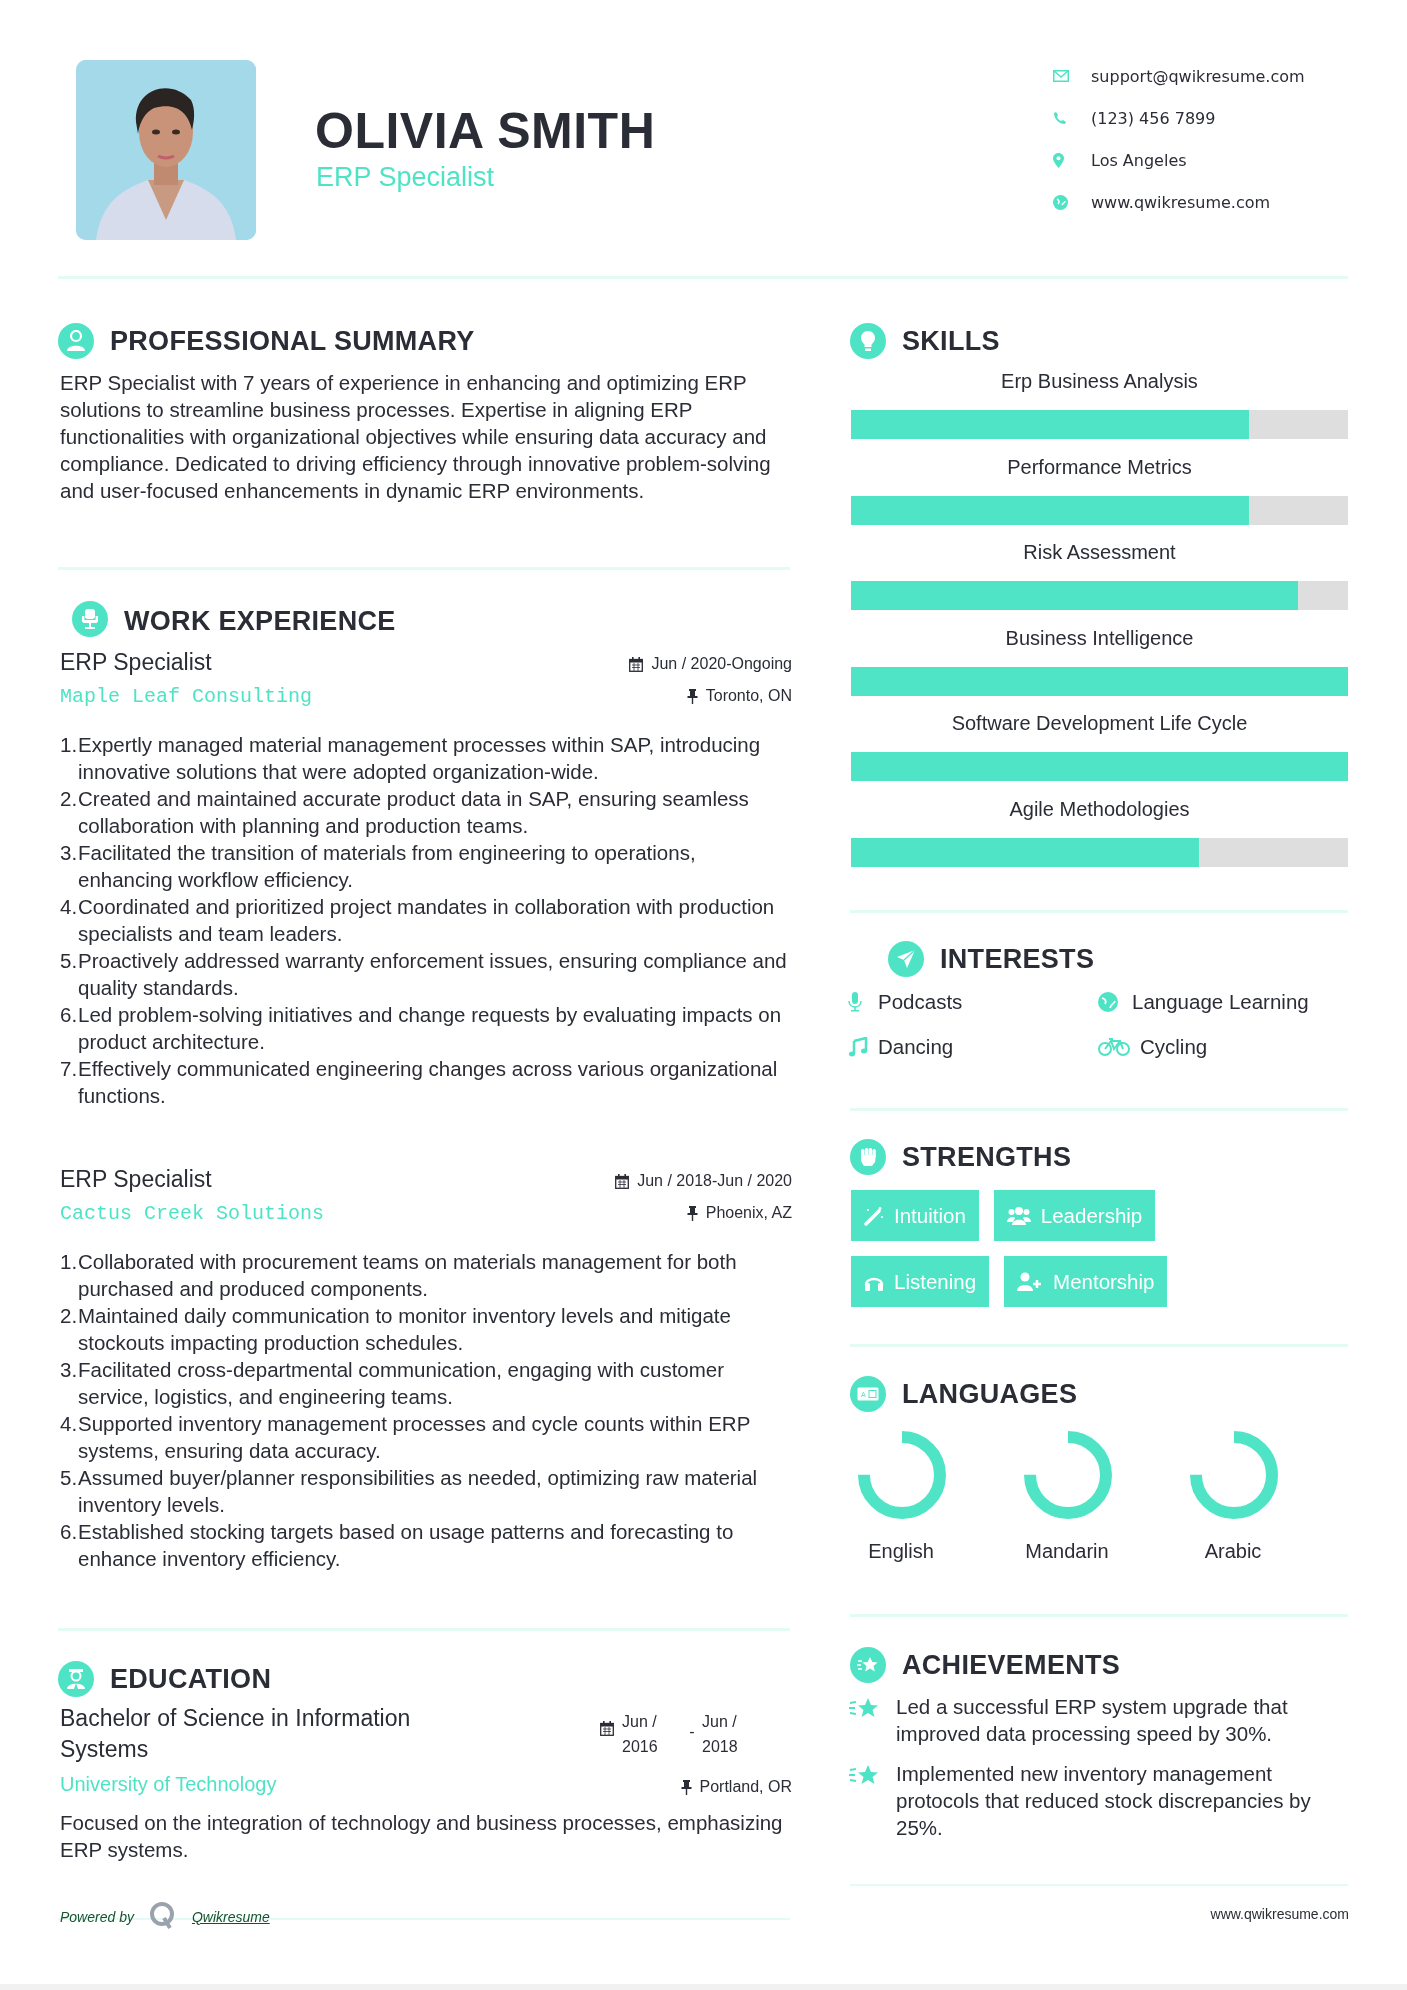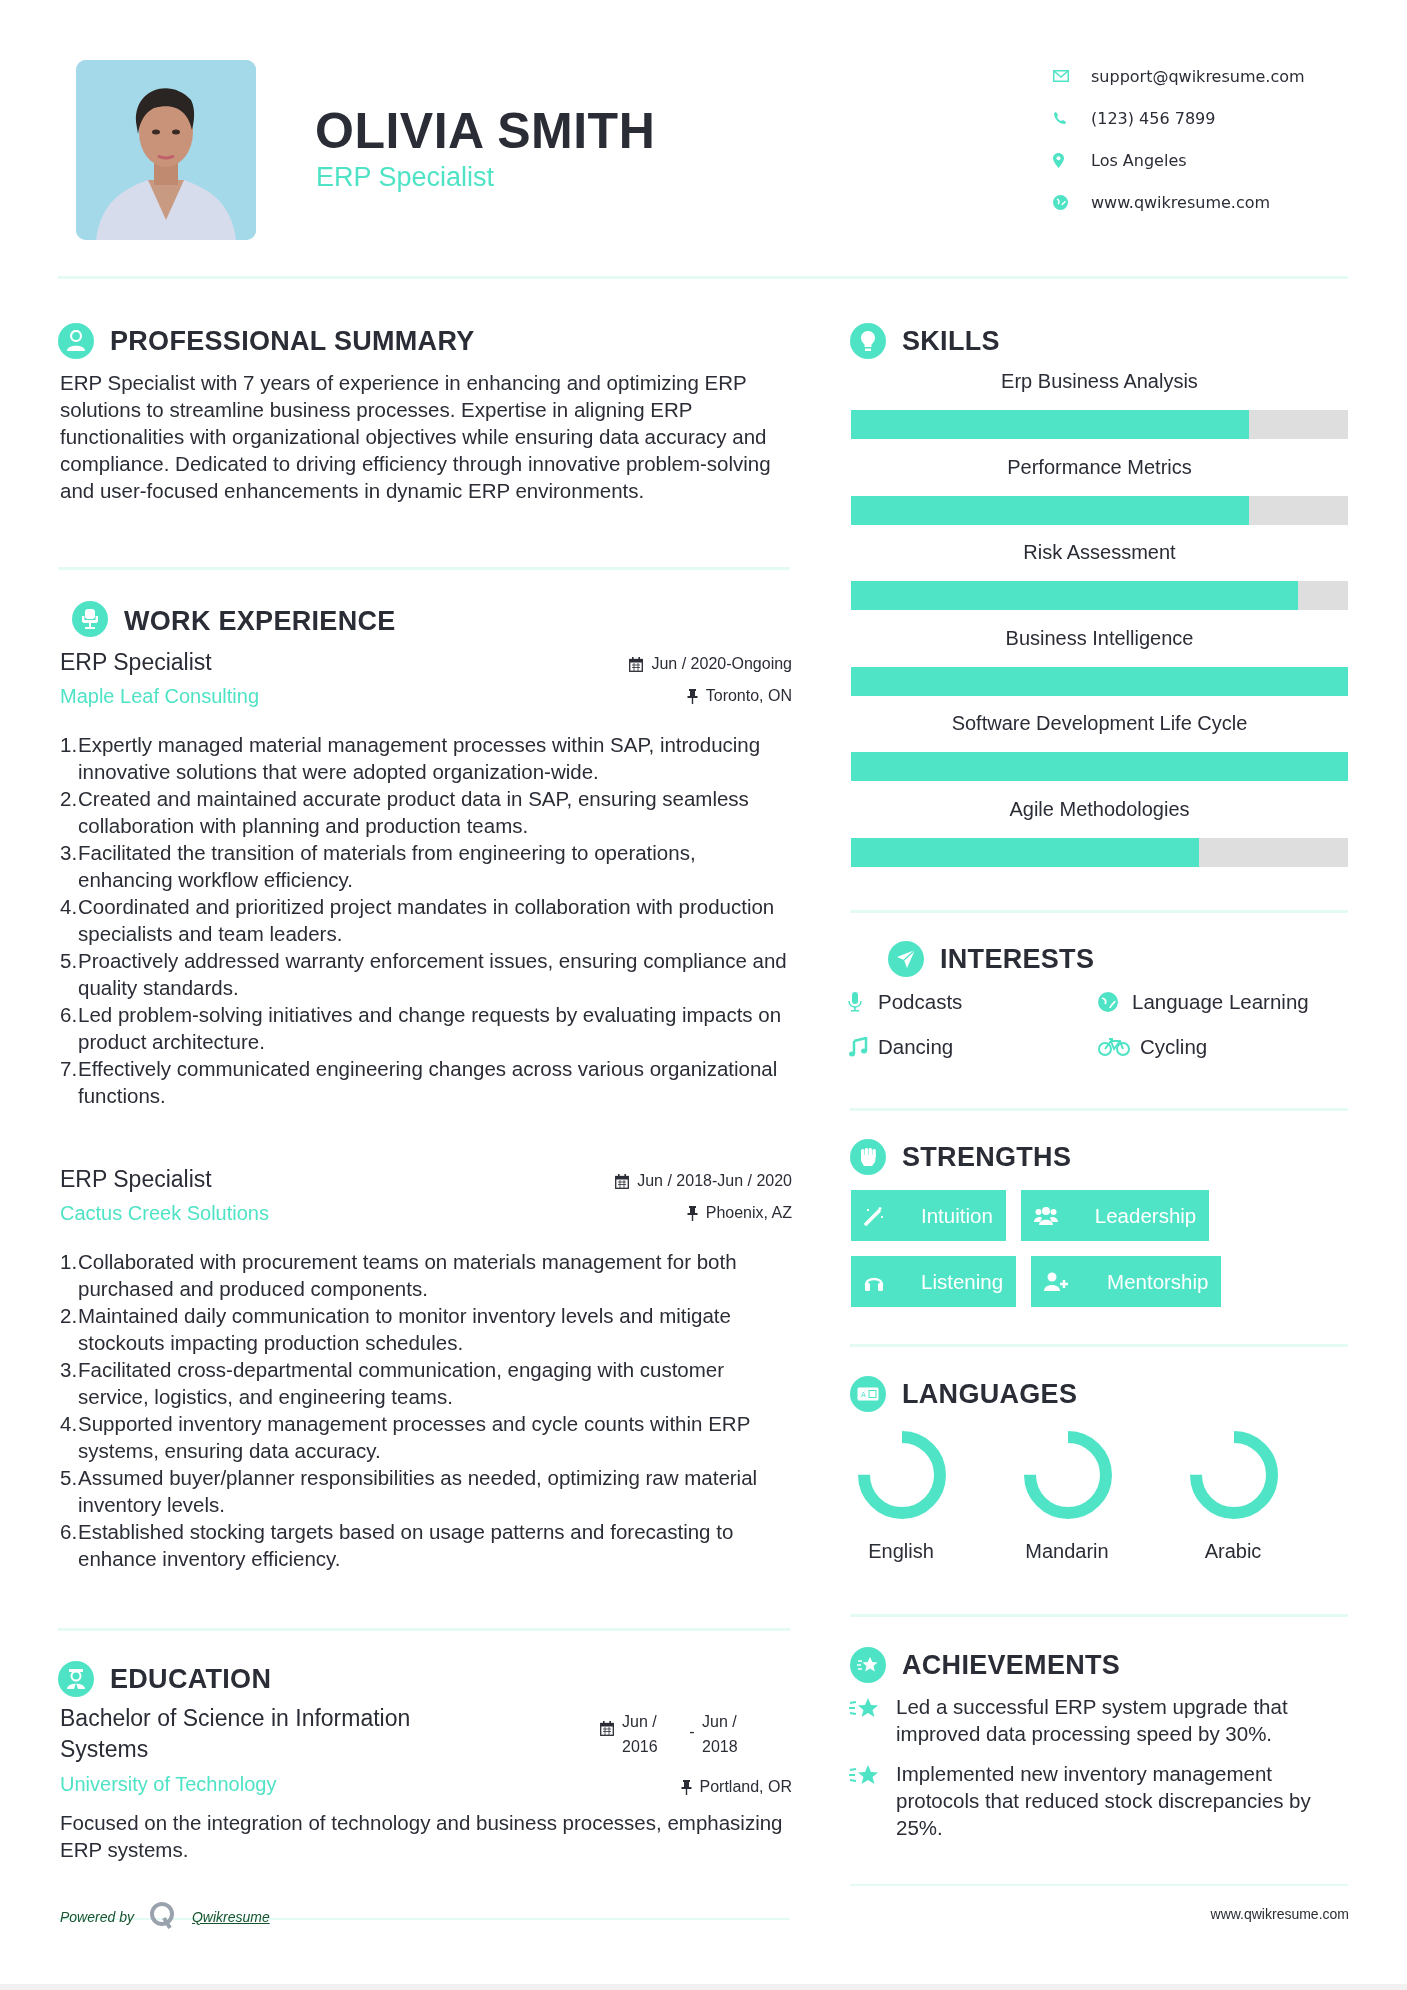--- a/index.html
+++ b/index.html
@@ -24,21 +24,21 @@
   .sec-icon { width: 36px; height: 36px; border-radius: 50%; background: #4fe3c6; display: flex; align-items: center; justify-content: center; margin-right: 16px; flex-shrink: 0; }
   .sec-title { font-size: 27px; font-weight: bold; color: #2b2d36; font-family: "Liberation Sans", sans-serif; letter-spacing: 0.3px; }
 
   .body-text { font-size: 20.5px; line-height: 27px; color: #2b2d36; font-family: "Liberation Sans", sans-serif; }
 
   
   .summary { position: absolute; left: 60px; top: 369px; width: 740px; }
   .job { position: absolute; left: 60px; width: 732px; }
   .job-head { position: relative; height: 76px; }
   .role { position: absolute; left: 0; top: 0; font-size: 23px; color: #2b2d36; font-family: "Liberation Sans", sans-serif; }
-  .company { position: absolute; left: 0; top: 36px; font-size: 20px; color: #4fe3c6; font-family: Liberation Sans, sans-serif; }
+  .company { position: absolute; left: 0; top: 36px; font-size: 20px; color: #4fe3c6; font-family: Liberation Mono, monospace; }
   .meta-date { position: absolute; right: 0; top: 6px; font-size: 16px; color: #2b2d36; display: flex; align-items: center; font-family: "Liberation Sans", sans-serif; padding-left: 44px; }
   .meta-loc { position: absolute; right: 0; top: 38px; font-size: 16px; color: #2b2d36; display: flex; align-items: center; font-family: "Liberation Sans", sans-serif; }
   .meta-date svg, .meta-loc svg { margin-right: 8px; }
   ol.bullets { list-style: none; margin-top: 6px; }
   ol.bullets li { display: flex; font-size: 20.5px; line-height: 27px; color: #2b2d36; font-family: "Liberation Sans", sans-serif; }
   ol.bullets li .num { width: 18px; flex-shrink: 0; }
 
   .edu { position: absolute; left: 60px; top: 1703px; width: 732px; }
   .degree { position: absolute; left: 0; top: 0; width: 440px; font-size: 23px; line-height: 31px; color: #2b2d36; font-family: "Liberation Sans", sans-serif; }
   .edu-dates { position: absolute; left: 540px; top: 6px; display: flex; align-items: flex-start; font-size: 16px; line-height: 25px; color: #2b2d36; font-family: "Liberation Sans", sans-serif; }
@@ -60,21 +60,21 @@
   .skill-label { font-size: 20px; color: #2b2d36; height: 40px; font-family: "Liberation Sans", sans-serif; text-align: center; }
   .skill-track { width: 100%; height: 29px; background: #dedede; position: relative; }
   .skill-fill { position: absolute; left: 0; top: 0; height: 100%; background: #50e4c6; }
 
   .interests { position: absolute; left: 848px; top: 986px; width: 500px; display: grid; grid-template-columns: 250px 250px; row-gap: 14px; }
   .interest { display: flex; align-items: center; font-size: 20.5px; color: #2b2d36; height: 31px; font-family: "Liberation Sans", sans-serif; }
   .interest .iicon { width: 30px; display: flex; align-items: center; }
 
   .strengths { position: absolute; left: 851px; top: 1190px; width: 500px; }
   .chip-row { display: flex; margin-bottom: 15px; }
-  .chip { background: #50e4c6; color: #ffffff; height: 51px; padding: 0 13px; display: flex; align-items: center; font-size: 20.5px; margin-right: 15px; font-family: "Liberation Sans", sans-serif; gap: 27px; }
+  .chip { background: #50e4c6; color: #ffffff; height: 51px; padding: 0 13px; display: flex; align-items: center; font-size: 20.5px; margin-right: 15px; font-family: "Liberation Sans", sans-serif; }
   .chip svg { margin-right: 10px; }
 
   .languages { position: absolute; left: 851px; top: 1430px; display: flex; }
   .lang { width: 166px; display: flex; flex-direction: column; align-items: flex-start; }
   .lang svg { margin-left: 6px; }
   .lang-label { margin-top: 20px; font-size: 20px; color: #2b2d36; width: 100px; text-align: center; font-family: "Liberation Sans", sans-serif; }
 
   .achievements { position: absolute; left: 848px; top: 1693px; width: 500px; }
   .ach { display: flex; margin-bottom: 13px; }
   .ach .aicon { width: 48px; flex-shrink: 0; padding-top: 3px; }

